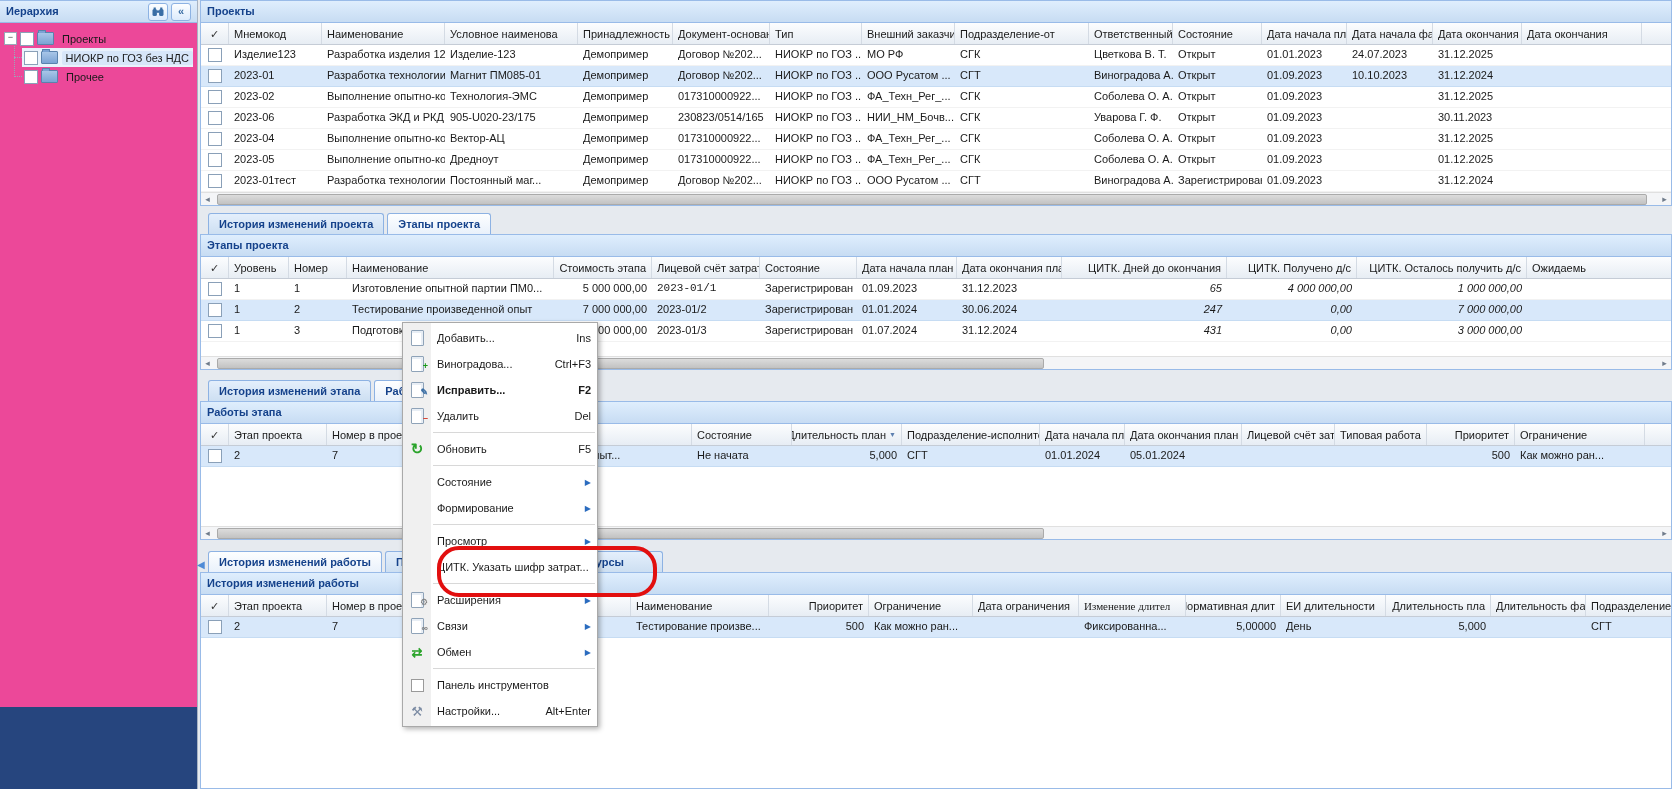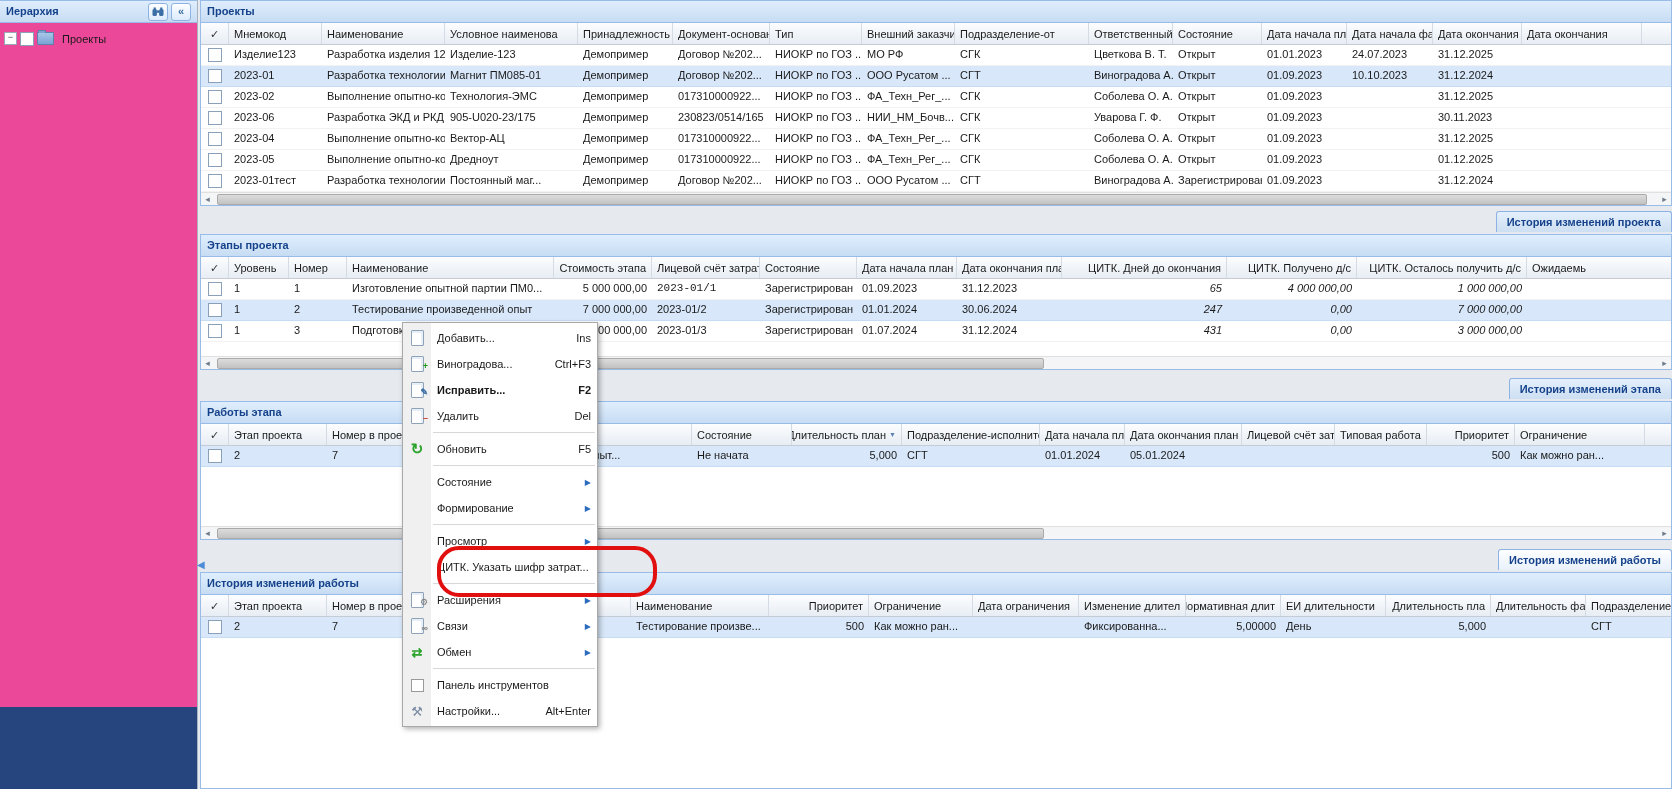--- a/index.html
+++ b/index.html
@@ -62,21 +62,21 @@
   
   .hscroll{position:absolute;left:0;right:0;bottom:0;height:12px;background:#f4f5f7;
            border-top:1px solid #e0e0e0;}
   .hthumb{position:absolute;top:1px;height:9px;background:linear-gradient(#dcdcdc,#c2c2c2);
           border:1px solid #aaa;border-radius:2px;cursor:pointer;}
   .harr{position:absolute;top:0;width:13px;height:12px;color:#6f7b8a;font-size:9px;
         line-height:12px;text-align:center;cursor:pointer;}
   .harr.l{left:0;} .harr.r{right:0;}
   
   .tabstrip{position:absolute;left:0;width:1472px;height:23px;display:flex;
-            align-items:flex-end;padding-left:8px;box-sizing:border-box;gap:3px;flex-direction:column;}
+            align-items:flex-end;padding-left:8px;box-sizing:border-box;gap:3px;}
   .tab{height:21px;line-height:20px;padding:0 10px;border:1px solid #8db2e3;border-bottom:none;
        border-radius:3px 3px 0 0;font-weight:bold;color:#15428b;white-space:nowrap;
        background:linear-gradient(#e4effc,#cddff2);cursor:pointer;box-sizing:border-box;}
   .tab.active{background:linear-gradient(#fdfeff,#e9f1fb);}
   .ts3 .tab:nth-child(2){min-width:150px;}
   .ts3 .tab:nth-child(3){min-width:125px;text-align:center;}
   #tab-scroll-left{position:absolute;left:-3px;top:556px;width:10px;height:18px;color:#4f8bd6;
        font-size:10px;line-height:18px;cursor:pointer;z-index:5;}
   
   #context-menu{position:absolute;left:402px;top:322px;width:194px;z-index:100;
@@ -127,20 +127,32 @@
         <span class="hd-btn">«</span>
       </span>
     </div>
     <div id="tree">
       <div class="trow">
         <span class="exp">−</span>
         <span class="cb"></span>
         <span class="folder"></span>
         <span class="lbl">Проекты</span>
       </div>
+      <div class="tchildren">
+        <div class="trow sel">
+          <span class="cb"></span>
+          <span class="folder"></span>
+          <span class="lbl">НИОКР по ГОЗ без НДС</span>
+        </div>
+        <div class="trow">
+          <span class="cb"></span>
+          <span class="folder"></span>
+          <span class="lbl">Прочее</span>
+        </div>
+      </div>
     </div>
     <div id="sidebar-footer"></div>
   </aside>
 
   <div id="main">
 
     <section class="section" id="sec-projects" style="top:0;height:206px;">
       <div class="panel-hd">
         <span>Проекты</span>
       </div>
@@ -556,21 +568,21 @@
             </div>
             <div class="th al-r" style="width: 100px;">
               <span>Приоритет</span>
             </div>
             <div class="th" style="width: 104px;">
               <span>Ограничение</span>
             </div>
             <div class="th" style="width: 106px;">
               <span>Дата ограничения</span>
             </div>
-            <div class="th" style="width: 107px;">
+            <div class="th" style="width: 107px; font-family: Liberation Serif, serif;">
               <span>Изменение длител</span>
             </div>
             <div class="th al-r" style="width: 95px;">
               <span>Нормативная длит</span>
             </div>
             <div class="th" style="width: 105px;">
               <span>ЕИ длительности</span>
             </div>
             <div class="th al-r" style="width: 105px;">
               <span>Длительность пла</span>

